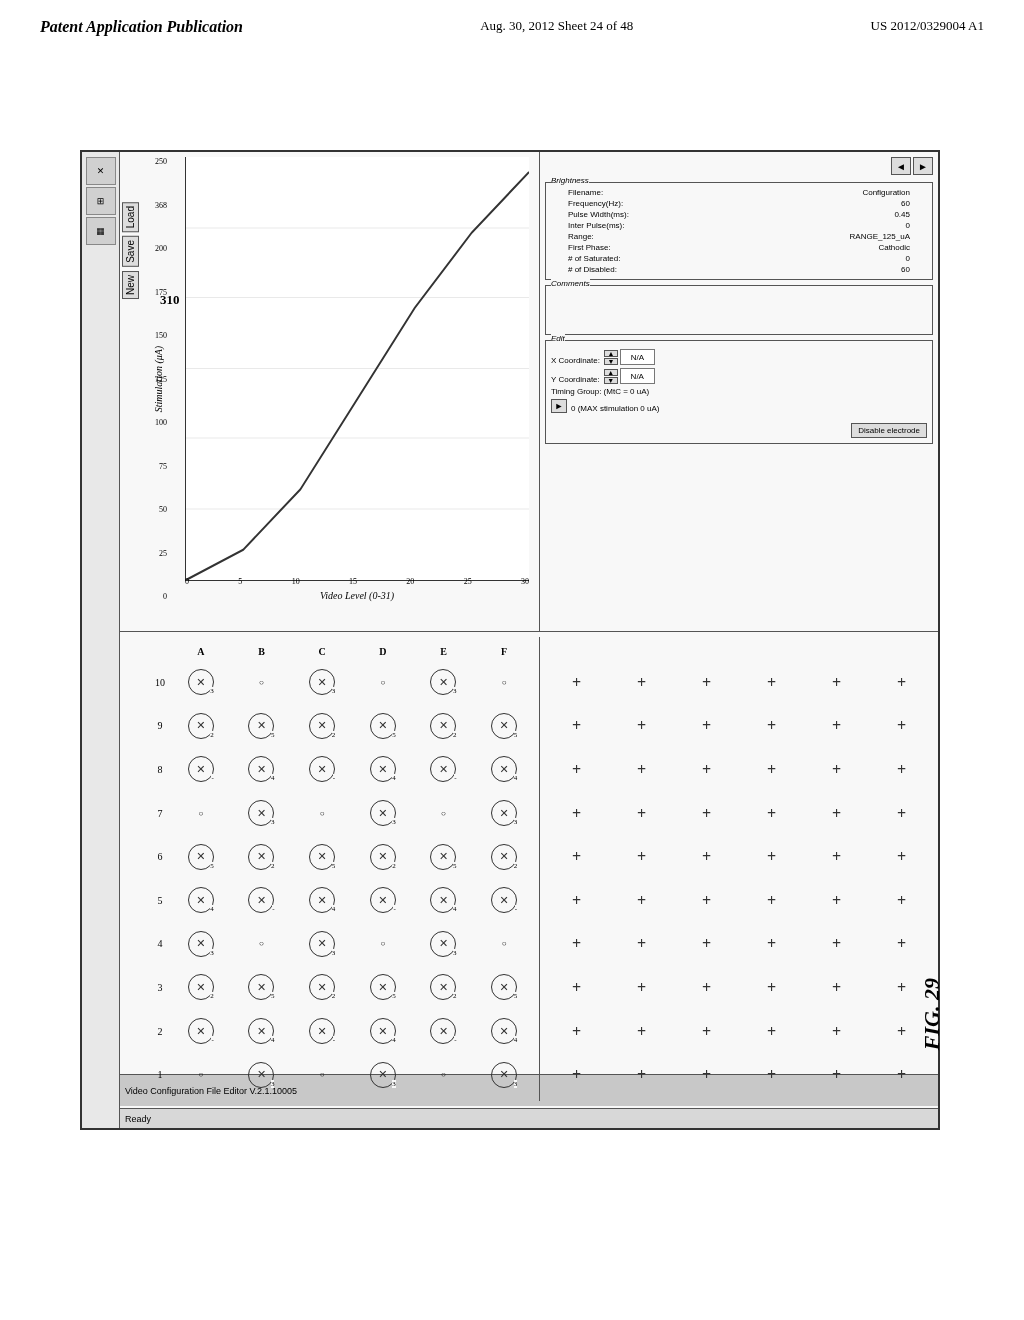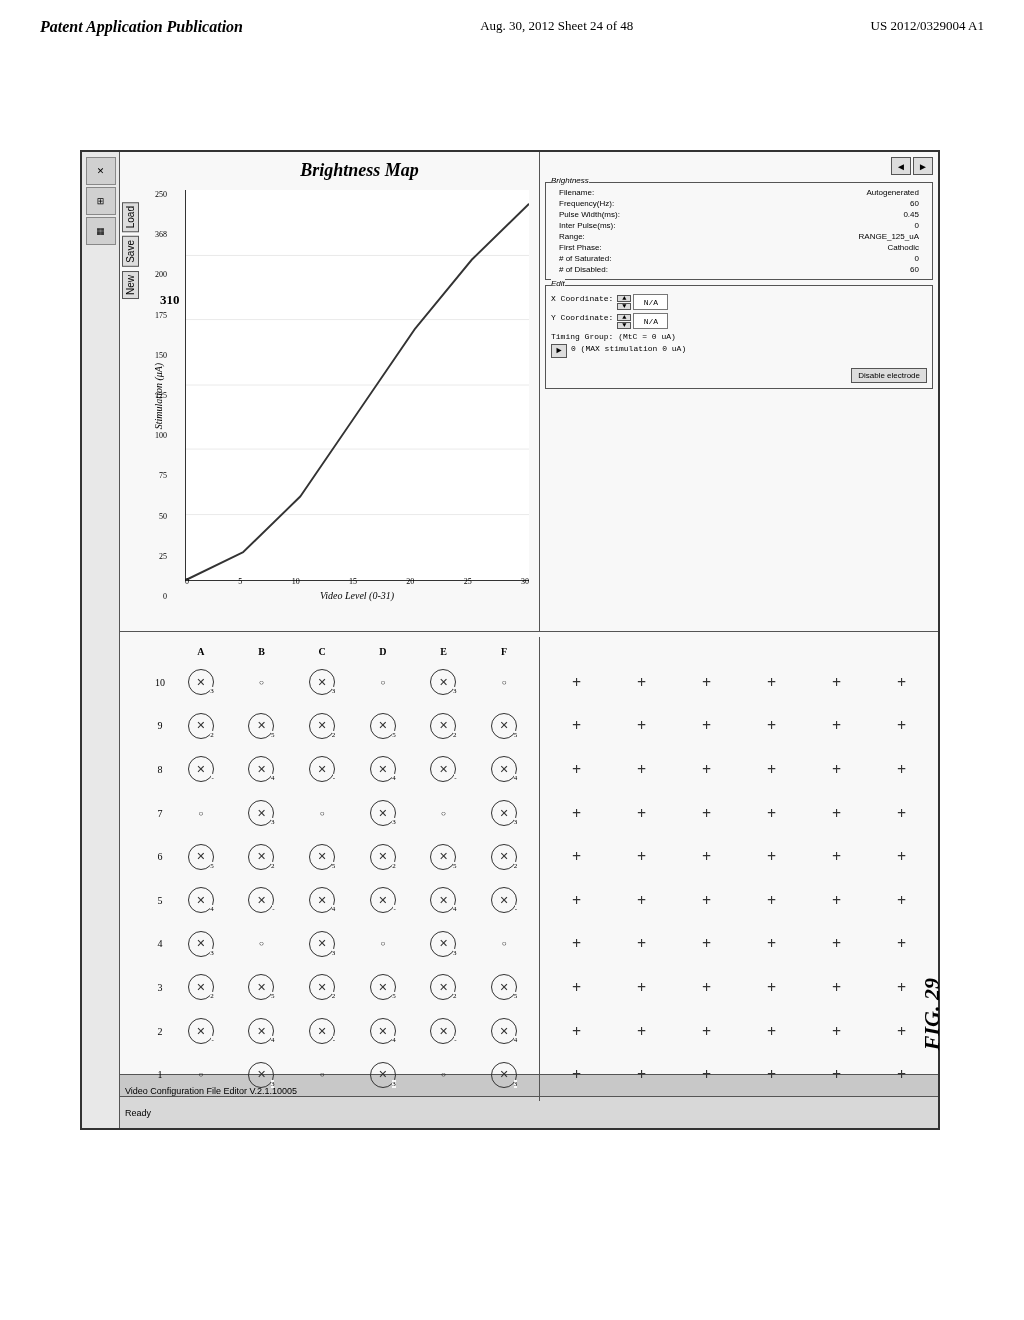--- a/index.html
+++ b/index.html
@@ -69,21 +69,21 @@
       background: #d0d0d0;
       cursor: pointer;
     }
 
     
     .bottom-bar {
       position: absolute;
       bottom: 0;
       left: 38px;
       right: 0;
-      height: 32px;
+      height: 20px;
       border-top: 1px solid #555;
       background: #d8d8d8;
       display: flex;
       align-items: center;
       padding: 0 5px;
       font-size: 9px;
       font-family: Arial, sans-serif;
     }
 
     
@@ -140,21 +140,21 @@
       position: absolute;
       top: -7px;
       left: 5px;
       background: #f8f8f8;
       font-size: 8px;
       font-style: italic;
     }
     .info-row {
       display: flex;
       justify-content: space-between;
-      margin: 2px 8px;
+      margin: 2px 17px;
       font-size: 8px;
     }
 
     
     .nav-arrows {
       position: absolute;
       top: 5px;
       right: 5px;
       display: flex;
       gap: 2px;
@@ -181,25 +181,24 @@
     .edit-section-title {
       position: absolute;
       top: -7px;
       left: 5px;
       background: #f8f8f8;
       font-size: 8px;
       font-style: italic;
     }
     .edit-row {
       display: flex;
-      align-items: flex-start;
+      align-items: flex-end;
       margin: 3px 0;
       font-size: 8px;
       gap: 4px;
-      font-family: Liberation Mono, monospace;
     }
     .coord-input {
       width: 35px;
       height: 16px;
       border: 1px solid #777;
       font-size: 8px;
       display: flex;
       align-items: center;
       justify-content: center;
       background: #fff;
@@ -413,21 +412,20 @@
         <div class="left-panel">
 
           <div style="position:absolute; left:2px; top:50px; display:flex; flex-direction:column; gap:4px; z-index:2;">
             <button class="action-btn">Load</button>
             <button class="action-btn">Save</button>
             <button class="action-btn">New</button>
           </div>
 
           <div style="position:absolute; left:40px; top:140px; font-size:13px; font-weight:bold; z-index:2;">310</div>
 
-          <div class="brightness-title" style="margin-left:20px;">Brightness Map</div>
 
           <div style="position:relative; flex:1; margin:5px 10px 30px 65px;">
 
             <div style="position:absolute; left:-60px; top:50%; transform:translateY(-50%) rotate(-90deg); font-size:10px; white-space:nowrap; font-style:italic;">Stimulation (μA)</div>
 
             <div style="position:absolute; left:-30px; top:0; bottom:0; display:flex; flex-direction:column-reverse; justify-content:space-between; align-items:flex-end; font-size:8px;">
               <span>0</span>
               <span>25</span>
               <span>50</span>
               <span>75</span>
@@ -472,21 +470,21 @@
 
           <div class="nav-arrows">
             <div class="nav-btn">◄</div>
             <div class="nav-btn">►</div>
           </div>
 
           <div class="info-section" style="margin-top:25px;">
             <span class="info-section-title">Brightness</span>
             <div class="info-row">
               <span>Filename:</span>
-              <span>Autogenerated</span>
+              <span>Configuration</span>
             </div>
             <div class="info-row">
               <span>Frequency(Hz):</span>
               <span>60</span>
             </div>
             <div class="info-row">
               <span>Pulse Width(ms):</span>
               <span>0.45</span>
             </div>
             <div class="info-row">
@@ -504,20 +502,23 @@
             <div class="info-row">
               <span># of Saturated:</span>
               <span>0</span>
             </div>
             <div class="info-row">
               <span># of Disabled:</span>
               <span>60</span>
             </div>
           </div>
 
+          <div class="comments-section">
+            <span class="comments-title">Comments</span>
+          </div>
 
           <div class="edit-section">
             <span class="edit-section-title">Edit</span>
 
             <div class="edit-row">
               <span>X Coordinate:</span>
               <div style="display:flex; align-items:center; gap:2px;">
                 <div class="coord-arrows">
                   <div class="small-arrow">▲</div>
                   <div class="small-arrow">▼</div>

